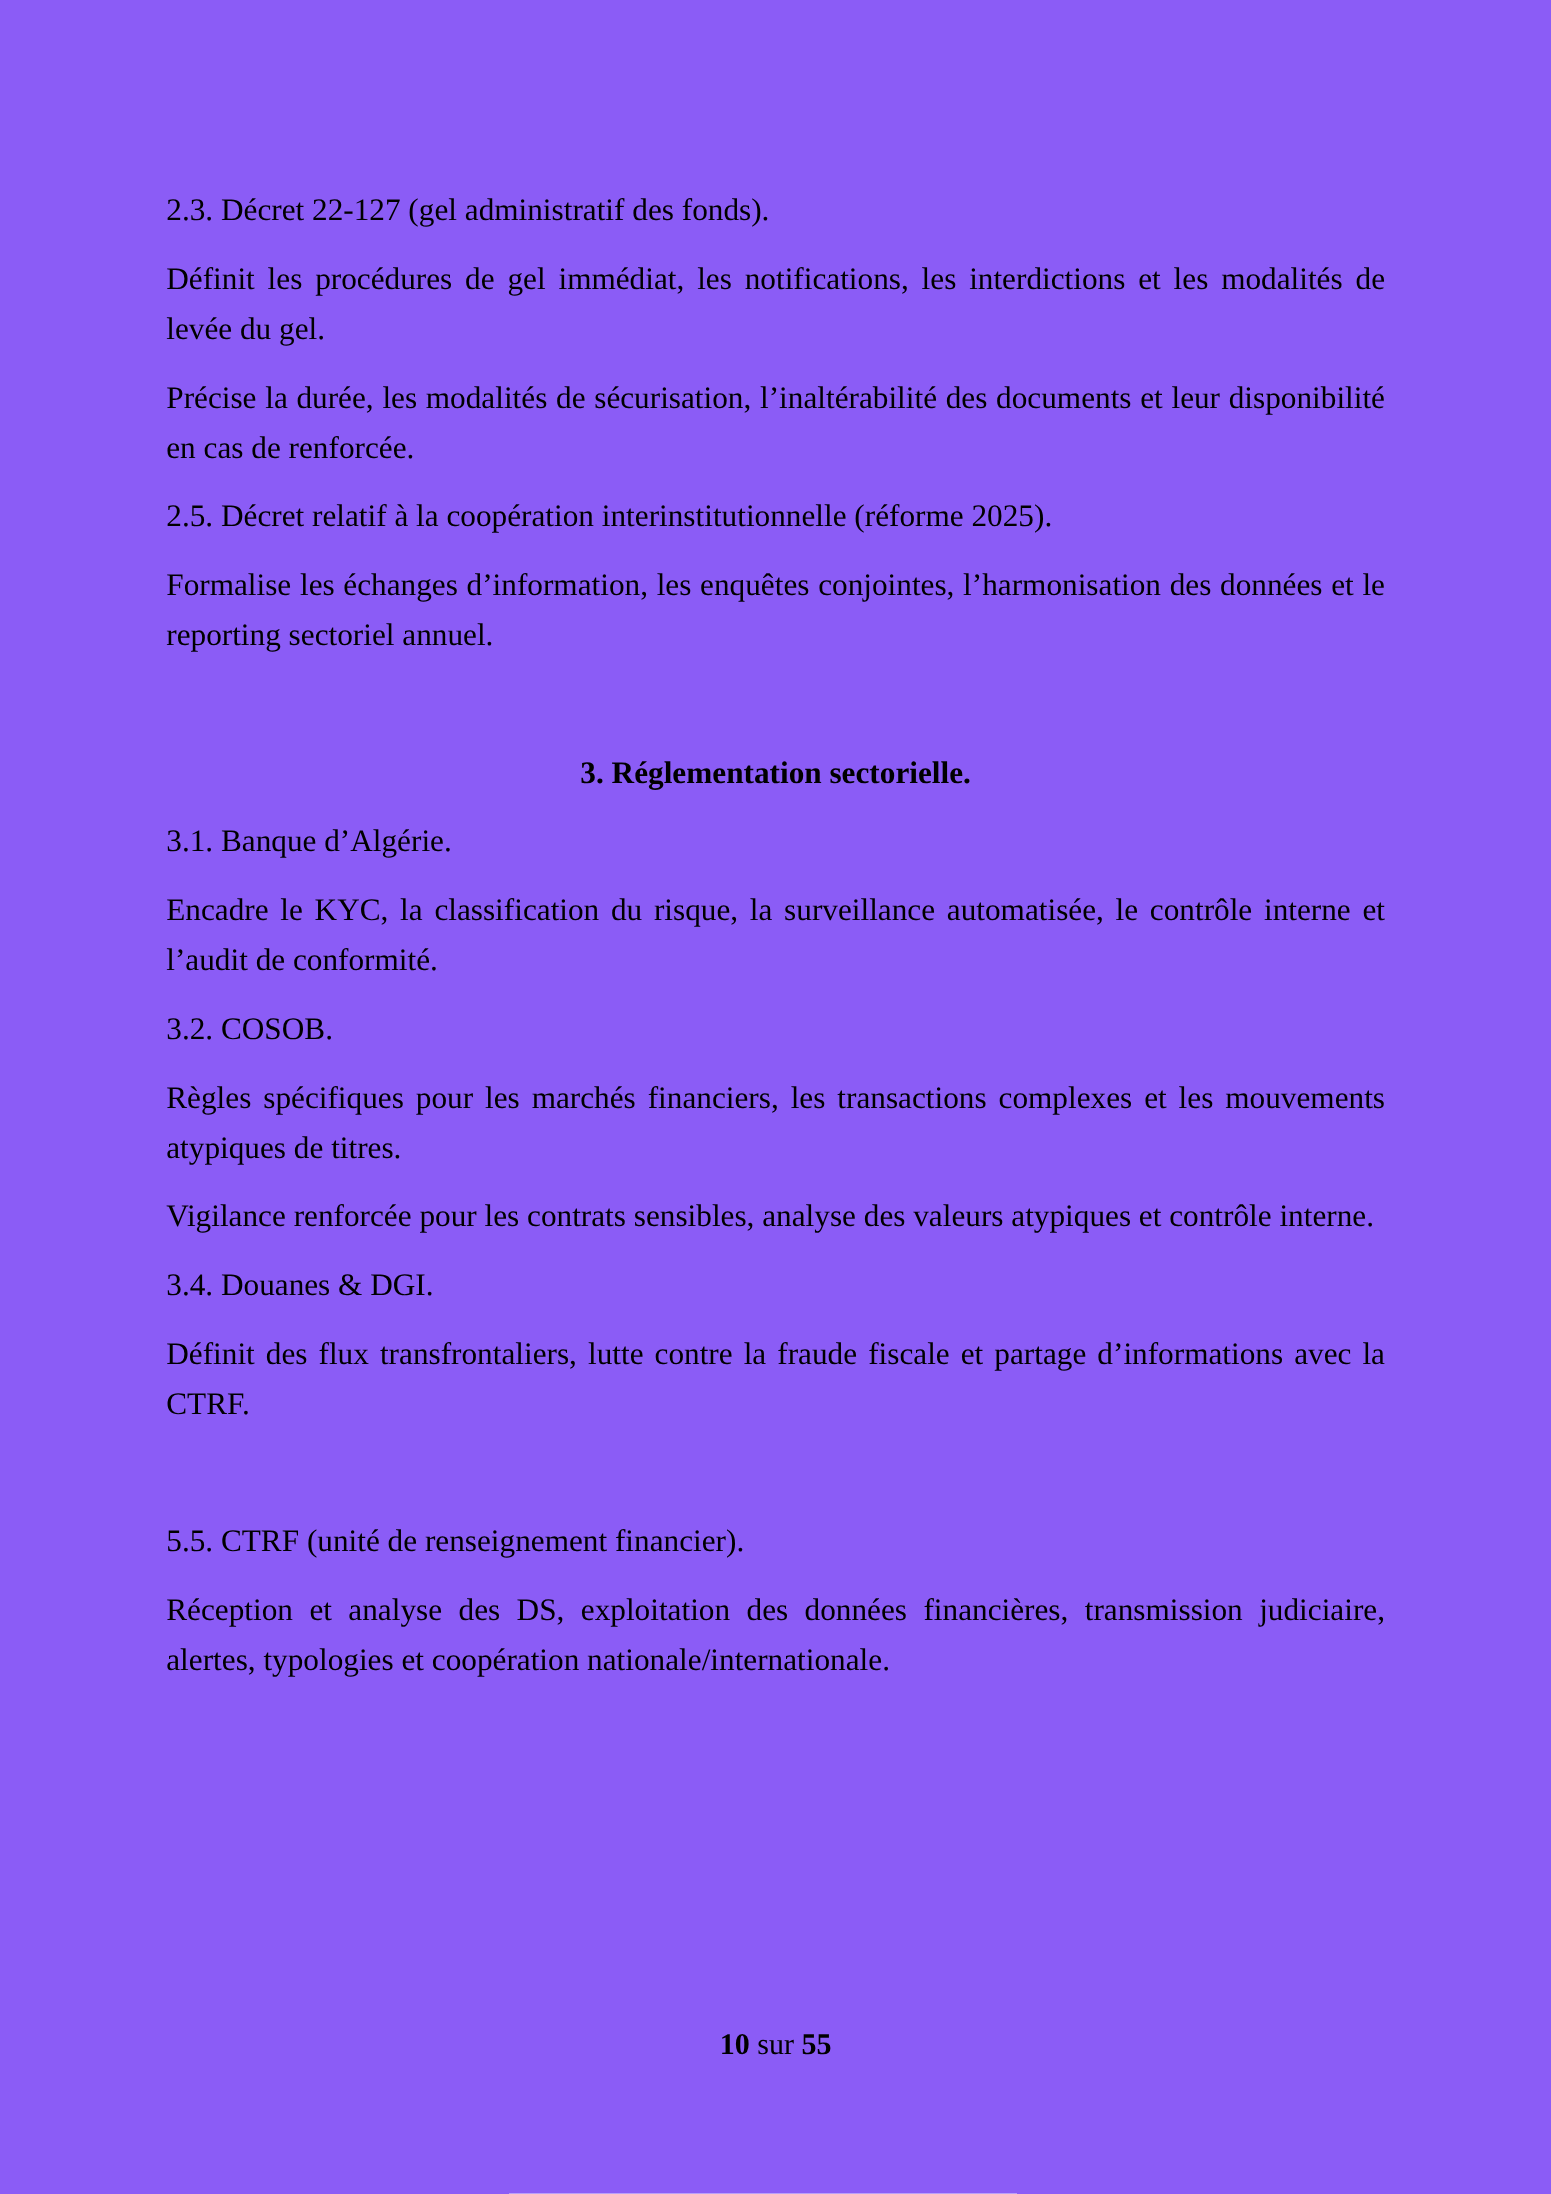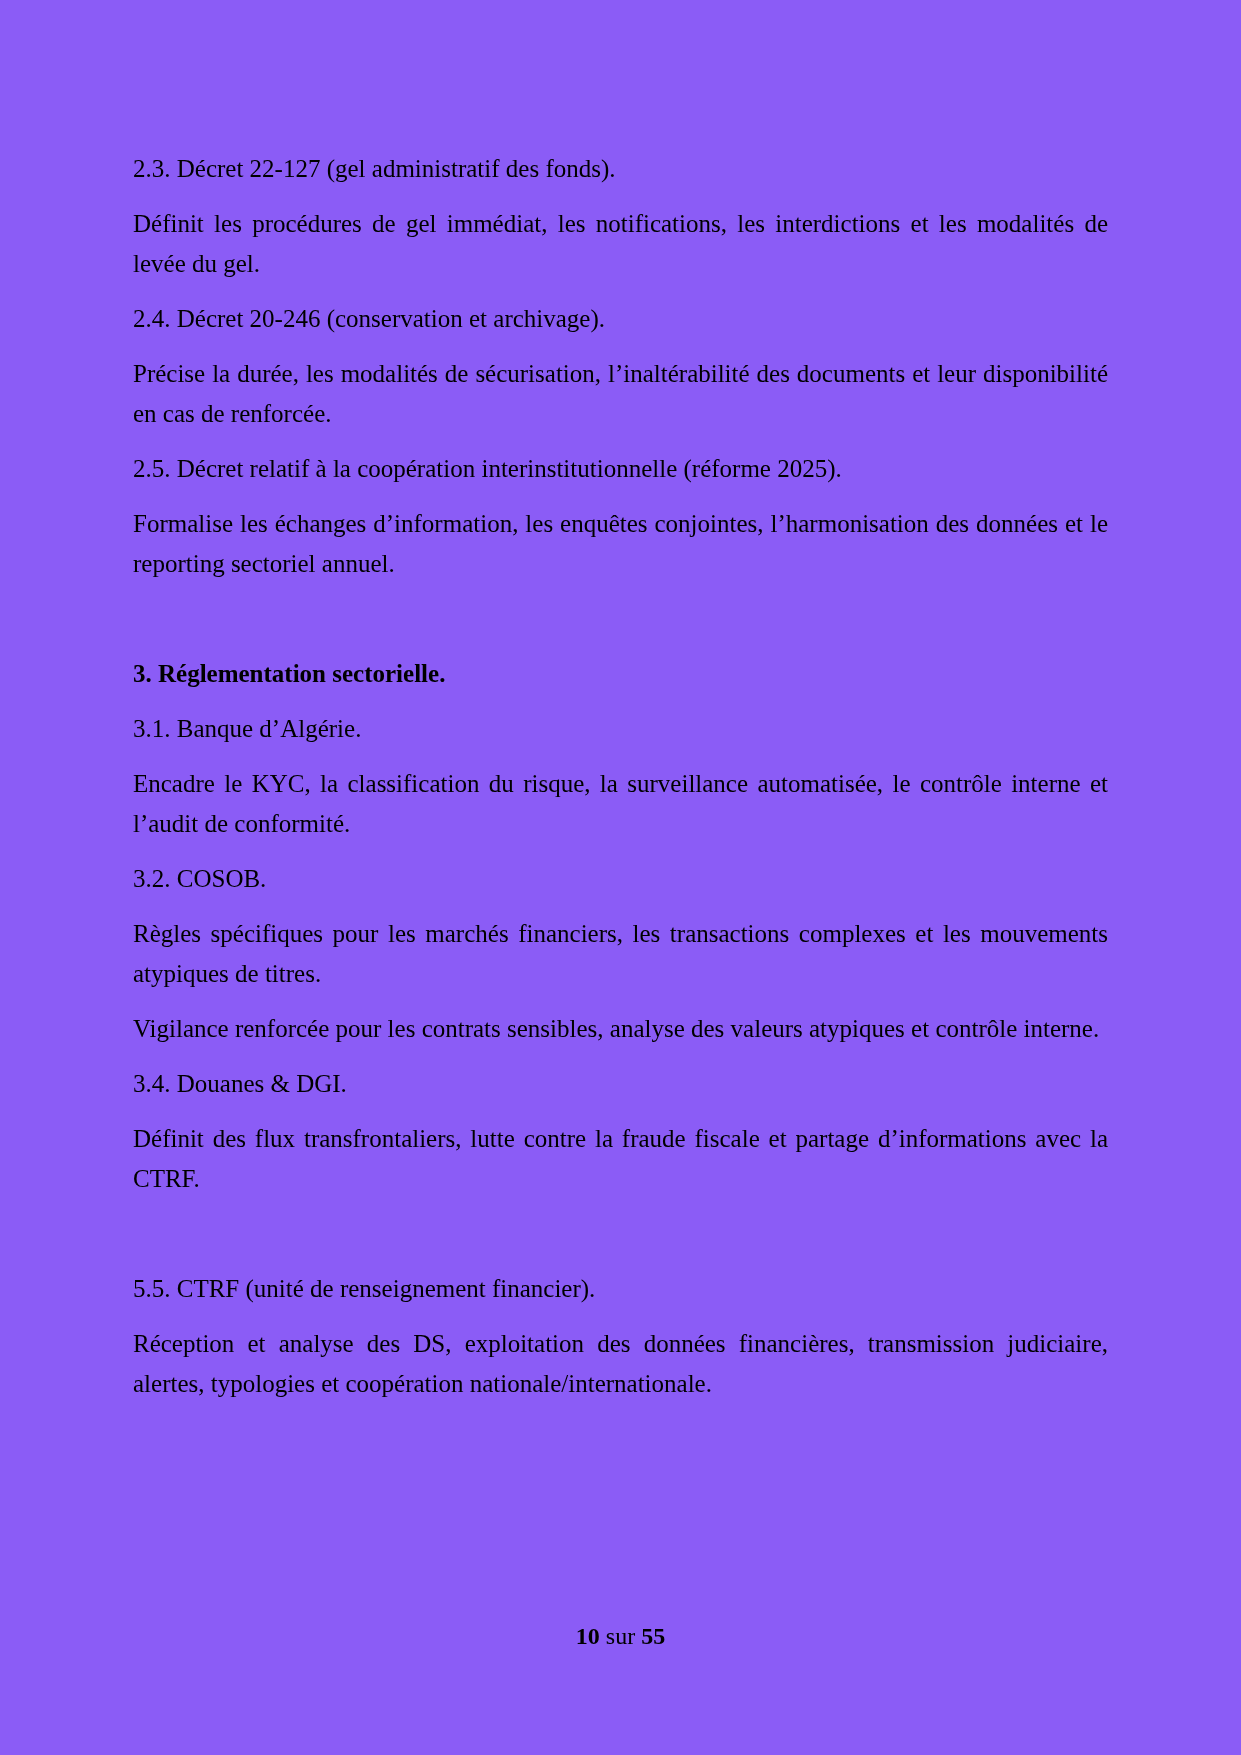--- a/index.html
+++ b/index.html
@@ -32,21 +32,21 @@
   .para.body {
     text-align: justify;
     text-justify: inter-word;
     hyphens: none;
   }
   .para.heading {
     text-align: left;
     font-weight: normal;
   }
   .para.section-heading {
-    text-align: left;
+    text-align: center;
     font-weight: bold;
   }
   .spacer {
     height: 40px;
     margin: 0 0 15px 0;
   }
   .footer {
     position: absolute;
     top: 1616px;
     left: 0;
@@ -59,21 +59,20 @@
 </style>
 </head>
 <body>
 
 <div class="page">
   <div class="content">
 
     <div class="para heading">2.3. Décret 22-127 (gel administratif des fonds).</div>
     <div class="para body">Définit les procédures de gel immédiat, les notifications, les interdictions et les modalités de levée du gel.</div>
 
-    <div class="para heading">2.4. Décret 20-246 (conservation et archivage).</div>
     <div class="para body">Précise la durée, les modalités de sécurisation, l’inaltérabilité des documents et leur disponibilité en cas de renforcée.</div>
 
     <div class="para heading">2.5. Décret relatif à la coopération interinstitutionnelle (réforme 2025).</div>
     <div class="para body">Formalise les échanges d’information, les enquêtes conjointes, l’harmonisation des données et le reporting sectoriel annuel.</div>
 
     <div class="spacer"></div>
 
     <div class="para section-heading">3. Réglementation sectorielle.</div>
 
     <div class="para heading">3.1. Banque d’Algérie.</div>

